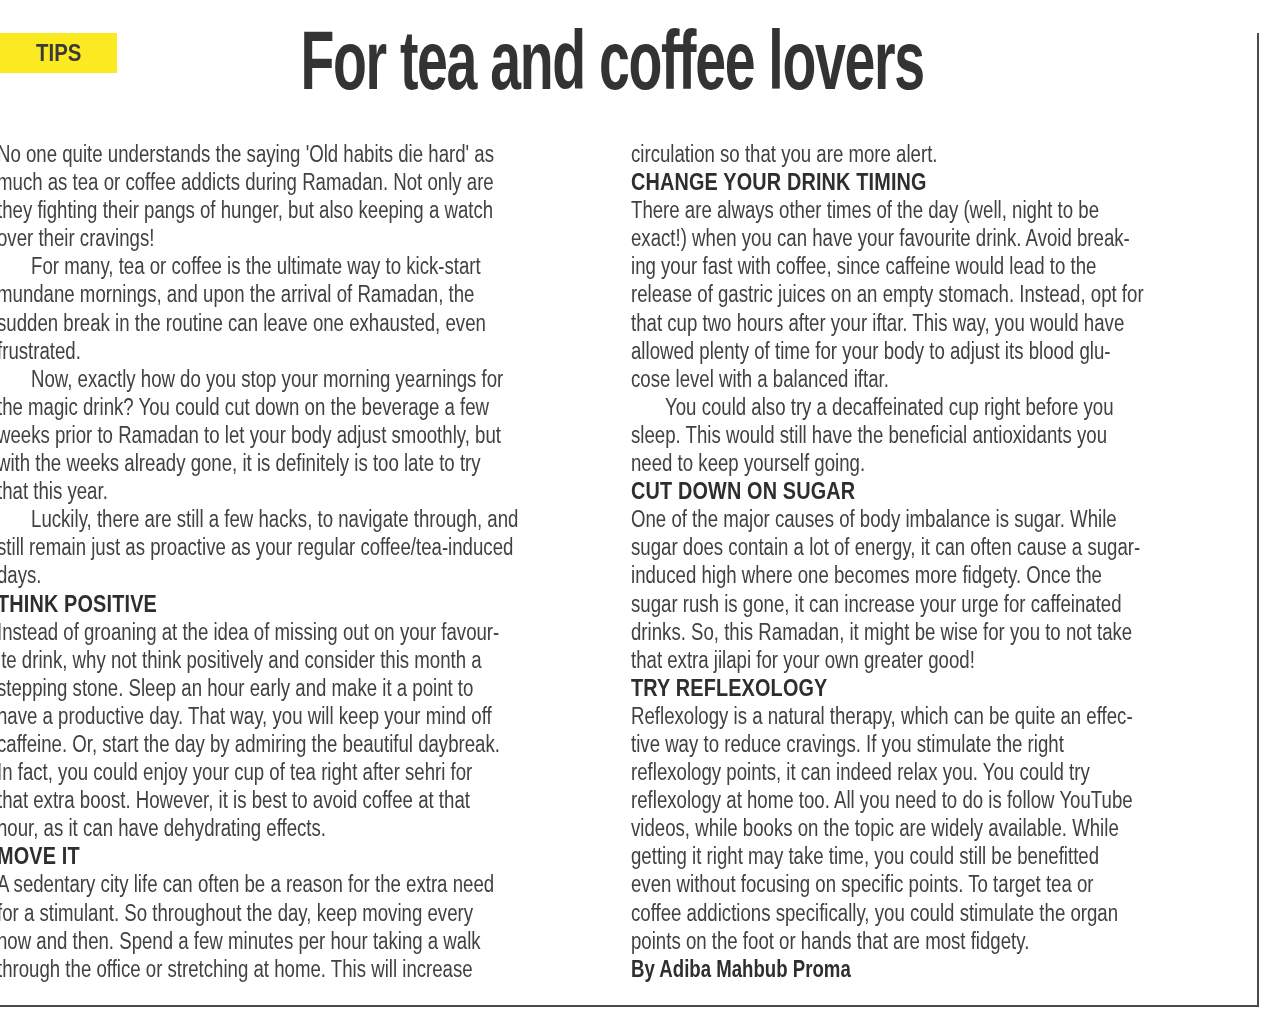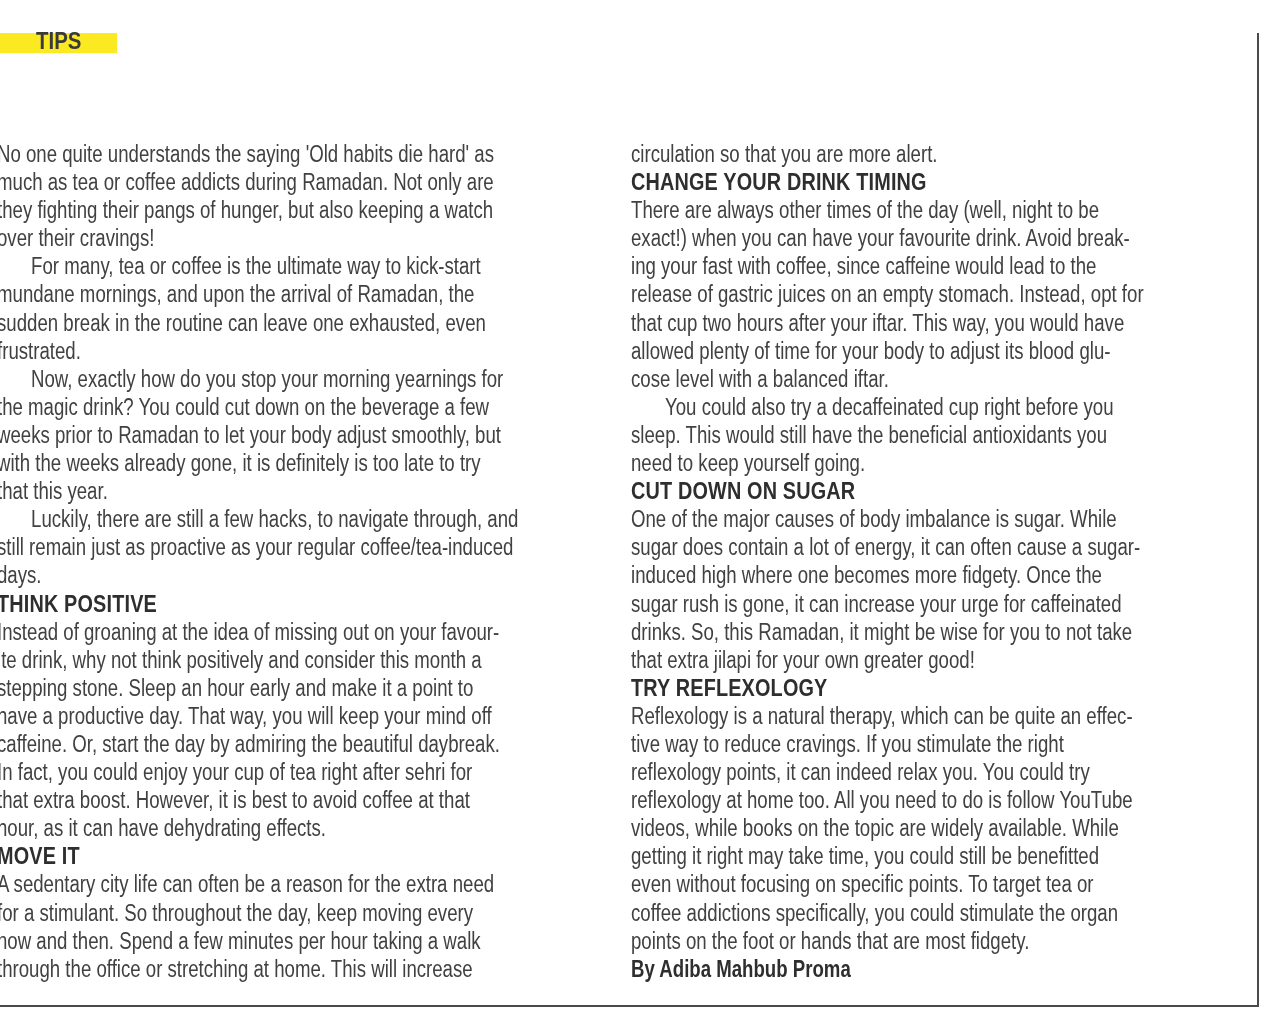--- a/index.html
+++ b/index.html
@@ -15,23 +15,23 @@
   body{background:#ffffff;font-family:"Liberation Sans",sans-serif;}
   .page{
     position:relative;
     width:1268px;height:1016px;
     background:var(--page-bg);
     overflow:hidden;
   }
   
   .tag{
     position:absolute;left:0;top:33px;
-    width:117px;height:20px;
+    width:117px;height:40px;
     background:var(--tag-bg);
-    display:flex;align-items:flex-end;justify-content:center;
+    display:flex;align-items:center;justify-content:center;
   }
   .tag-text{
     font-weight:700;font-size:24px;line-height:1;
     color:var(--tag-text);
     transform:scaleX(0.85);transform-origin:center;
     letter-spacing:0px;
   }
   
   .title-row{
     position:absolute;left:0;top:10px;width:1224px;
@@ -78,20 +78,23 @@
 </style>
 </head>
 <body>
 
 <div class="page">
 
   <div class="tag">
     <span class="tag-text">TIPS</span>
   </div>
 
+  <div class="title-row">
+    <span class="title">For tea and coffee lovers</span>
+  </div>
 
   <div class="col col-left">
       <div class="block p">No one quite understands the saying 'Old habits die hard' as
 much as tea or coffee addicts during Ramadan. Not only are
 they fighting their pangs of hunger, but also keeping a watch
 over their cravings!</div>
       <div class="block p indent">For many, tea or coffee is the ultimate way to kick-start
 mundane mornings, and upon the arrival of Ramadan, the
 sudden break in the routine can leave one exhausted, even
 frustrated.</div>

